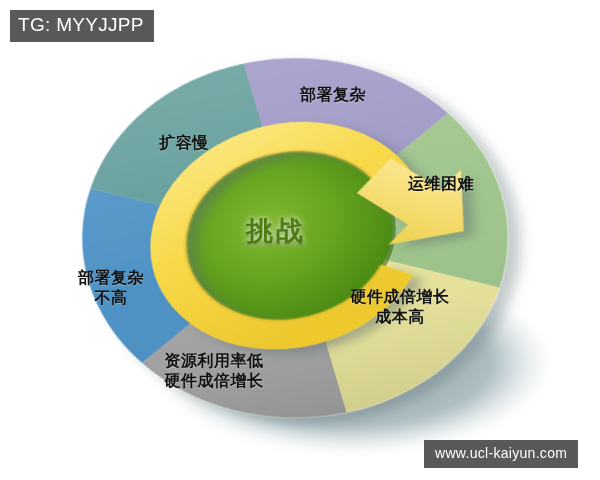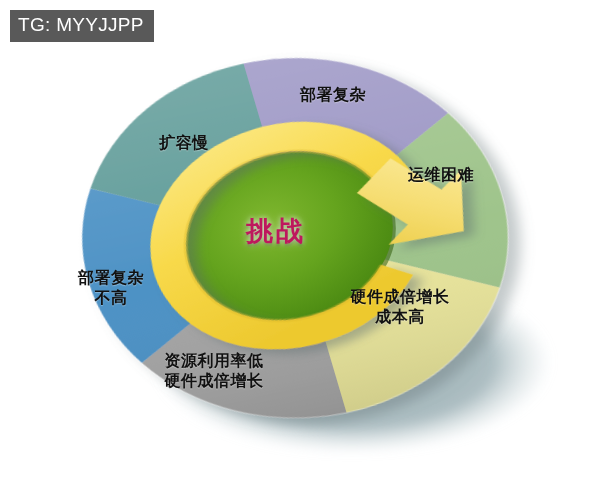--- a/index.html
+++ b/index.html
@@ -66,21 +66,21 @@
     text-align: center;
     white-space: pre;
     letter-spacing: 0.5px;
     text-shadow: 0 1px 1px rgba(255,255,255,0.35);
     transform: translate(-50%, -50%);
     pointer-events: none;
   }
 
   #center-label {
     position: absolute;
-    color: #be185d;
+    color: #4d7c0f;
     font-weight: bold;
     font-size: 27px;
     letter-spacing: 3px;
     text-align: right;
     transform: translate(-50%, -50%);
     text-shadow:
       0 0 5px rgba(255,255,255,0.65),
       0 0 10px rgba(255,255,255,0.45),
       0 2px 3px rgba(0,0,0,0.35);
     pointer-events: none;
@@ -167,30 +167,31 @@
                A 122,122 0 1,0 97,72.5" fill="none" stroke="#d9b62c" stroke-opacity="0.35" stroke-width="5" transform="scale(0.855)"></path>
 
       <g transform="translate(118,-22) rotate(52)">
         <path d="M -34,-26 L 34,-26 L 34,-56 L 86,0 L 34,56 L 34,26 L -34,26 Z" fill="url(#gArrowY)"></path>
       </g>
     </g>
   </svg>
 
   <div class="seg-label" style="left:333px; top:95px;">部署复杂</div>
 
-  <div class="seg-label" style="left:441px; top:175px;text-align:center;">运维困难</div>
+  <div class="seg-label" style="left:441px; top:184px;text-align:center;">运维困难</div>
 
   <div class="seg-label" style="left:400px; top:307px;">硬件成倍增长
 成本高</div>
 
   <div class="seg-label" style="left:214px; top:371px;">资源利用率低
 硬件成倍增长</div>
 
   <div class="seg-label" style="left:111px; top:288px;">部署复杂
 不高</div>
 
   <div class="seg-label" style="left:184px; top:143px;text-align:center;">扩容慢</div>
 
   <div id="center-label" style="left:276px; top:231px;">挑战</div>
 
   <div class="watermark" id="wm-top">TG: MYYJJPP</div>
+  <div class="watermark" id="wm-bottom">www.ucl-kaiyun.com</div>
 
 </div>
 
 </body></html>

